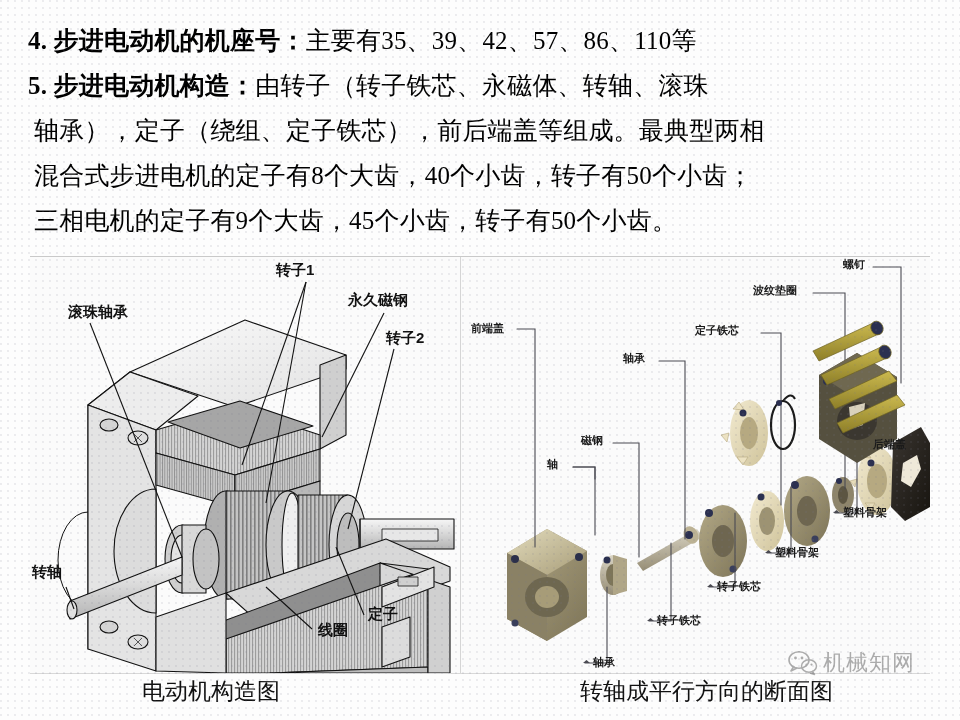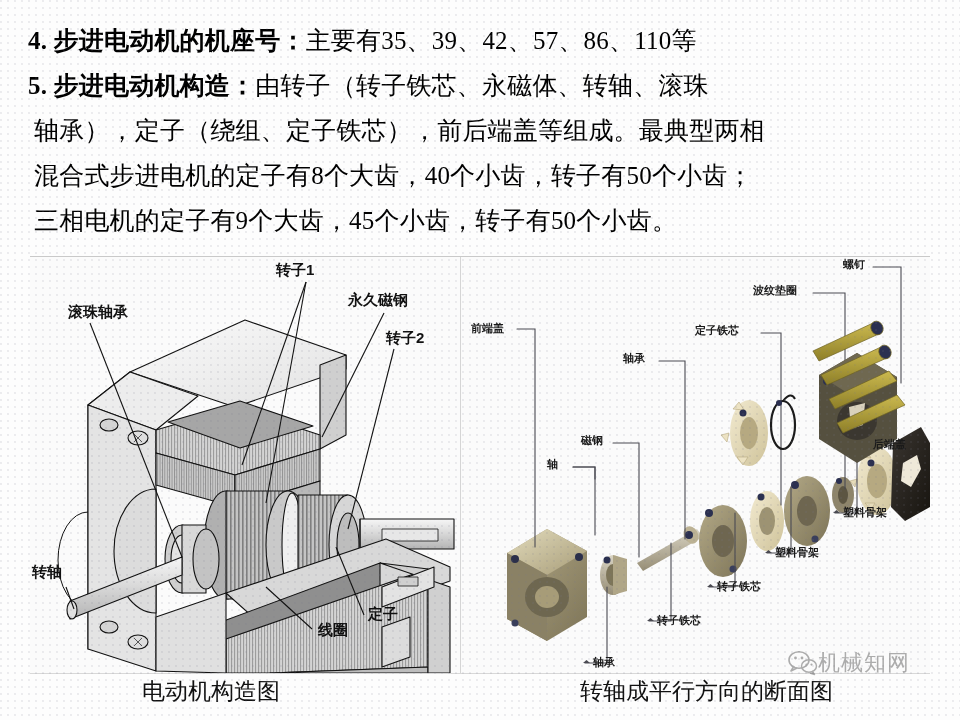--- a/index.html
+++ b/index.html
@@ -113,20 +113,21 @@
   .cap-left  { left: 112px; }
   .cap-right { left: 550px; }
 
   
   .watermark {
     position: absolute;
     left: 788px;
     top: 648px;
     display: flex;
     align-items: center;
+    gap: 5px;
     opacity: 0.55;
     z-index: 60;
   }
   .watermark .wm-text {
     font-family: "Liberation Sans", sans-serif;
     font-size: 22px;
     color: #6d6d6d;
     letter-spacing: 1px;
   }
 </style>

